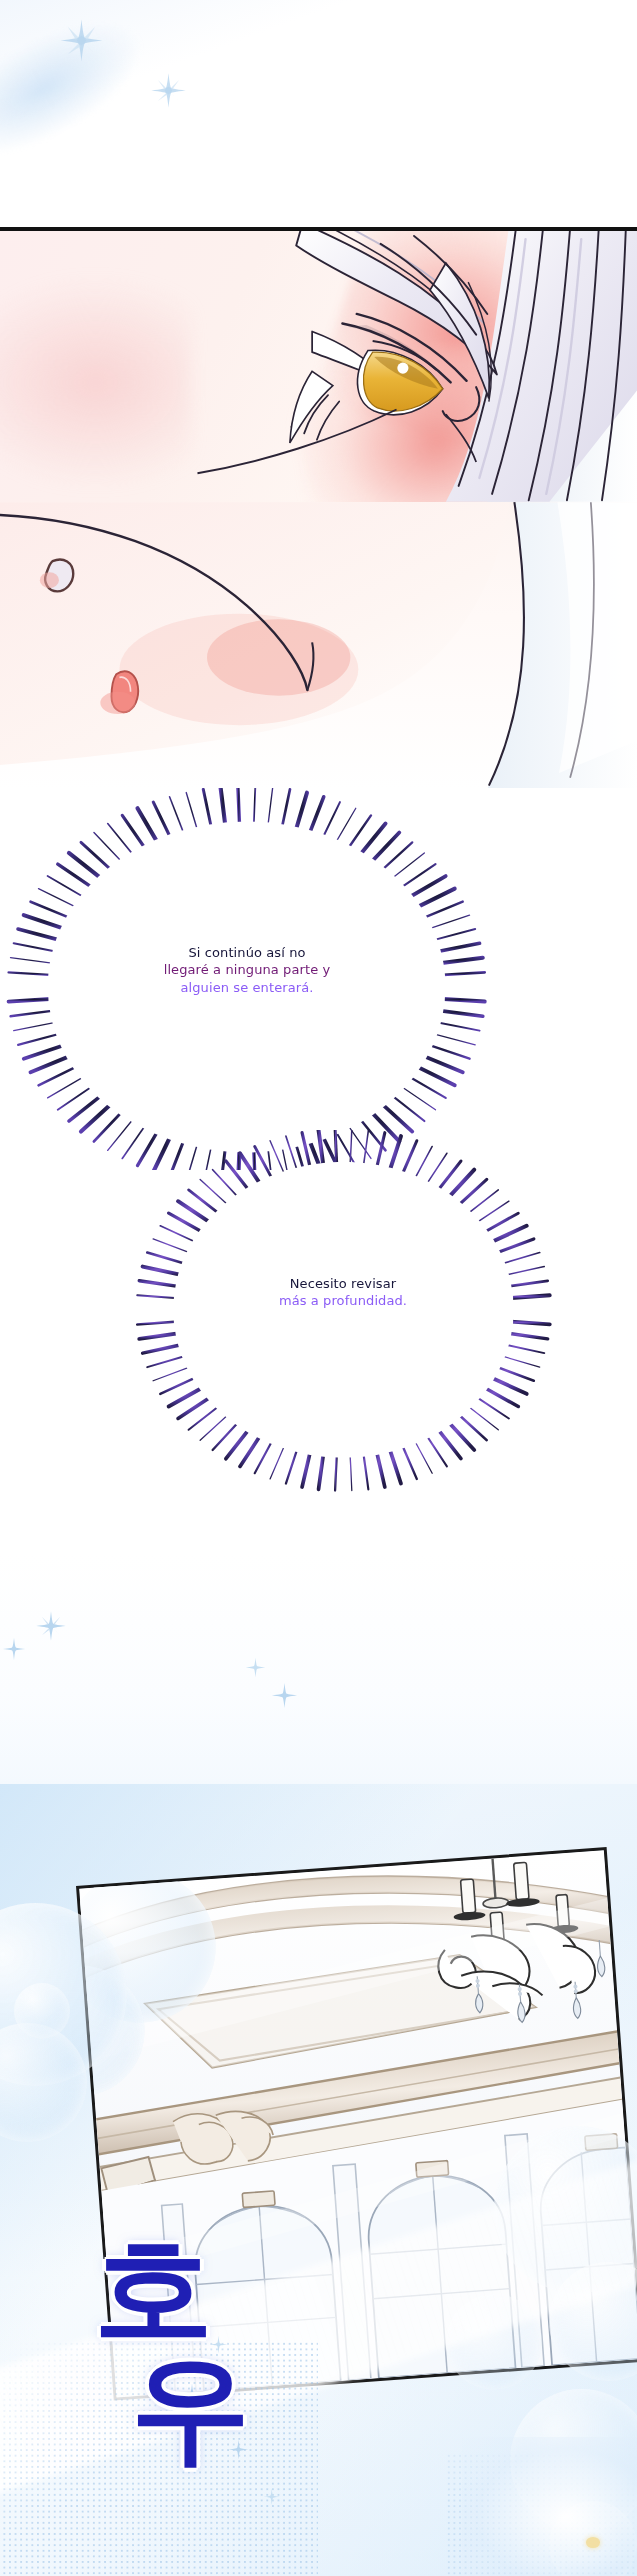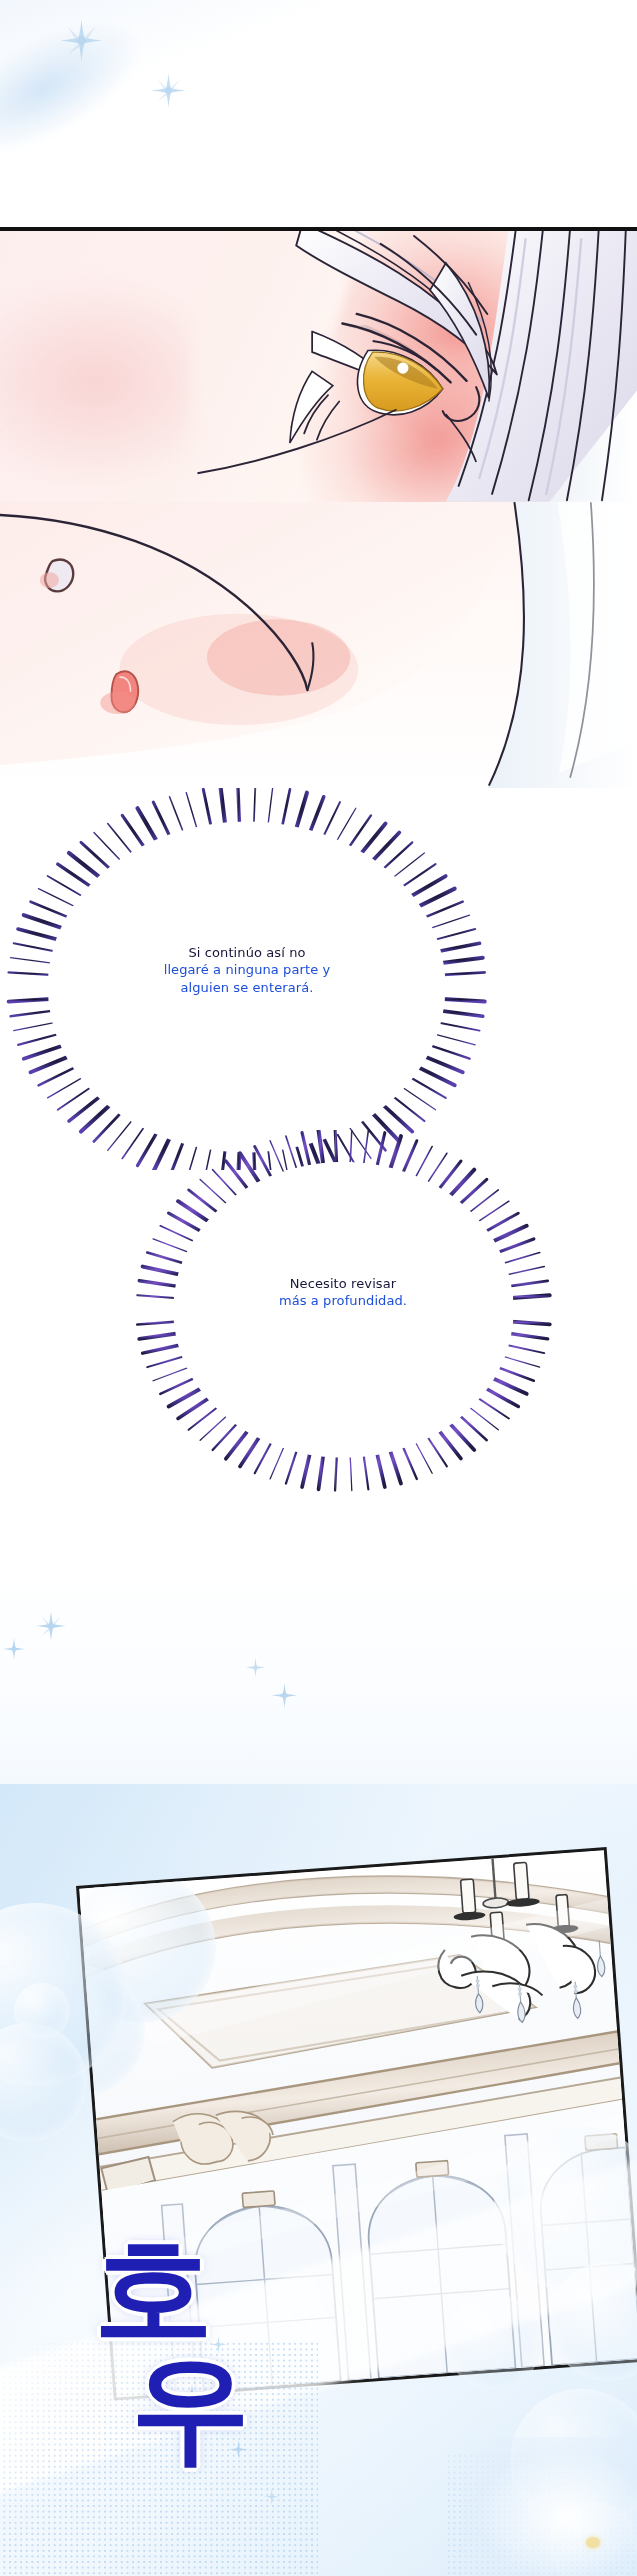--- a/index.html
+++ b/index.html
@@ -35,22 +35,22 @@
   #sec-gap{position:absolute;left:0;top:502px;width:637px;height:287px;
     background:linear-gradient(180deg,#fdf4f1 0%,#fff9f7 40%,#ffffff 100%);}
 
   
   #sec-bubbles{position:absolute;left:0;top:788px;width:637px;height:764px;background:#ffffff;}
 
   .bubble-wrap{position:absolute;}
   .bub-txt{position:absolute;text-align:center;line-height:1.34;
     font-family:"DejaVu Sans",sans-serif;font-size:13px;letter-spacing:0.1px;}
   .bub-txt .l1{display:block;color:#17163a;}
-  .bub-txt .l2{display:block;color:#1d4ed8;}
-  .bub-txt .l3{display:block;color:#1d4ed8;}
+  .bub-txt .l2{display:block;color:#701a75;}
+  .bub-txt .l3{display:block;color:#8b5cf6;}
 
   
   #sec-gap2{position:absolute;left:0;top:1553px;width:637px;height:231px;
     background:linear-gradient(180deg,#ffffff 0%,#fbfdff 60%,#f4f9fe 100%);}
 
   
   #sec-ball{position:absolute;left:0;top:1784px;width:637px;height:792px;
     background:linear-gradient(170deg,#f0f7fd 0%,#e8f3fc 25%,#f7fbfe 55%,#eef6fd 100%);overflow:hidden;}
   #panel-ball{position:absolute;left:76px;top:102px;width:526px;height:510px;
     background:linear-gradient(150deg,#fbfcfe 0%,#f6f8fc 40%,#eef3fa 100%);

